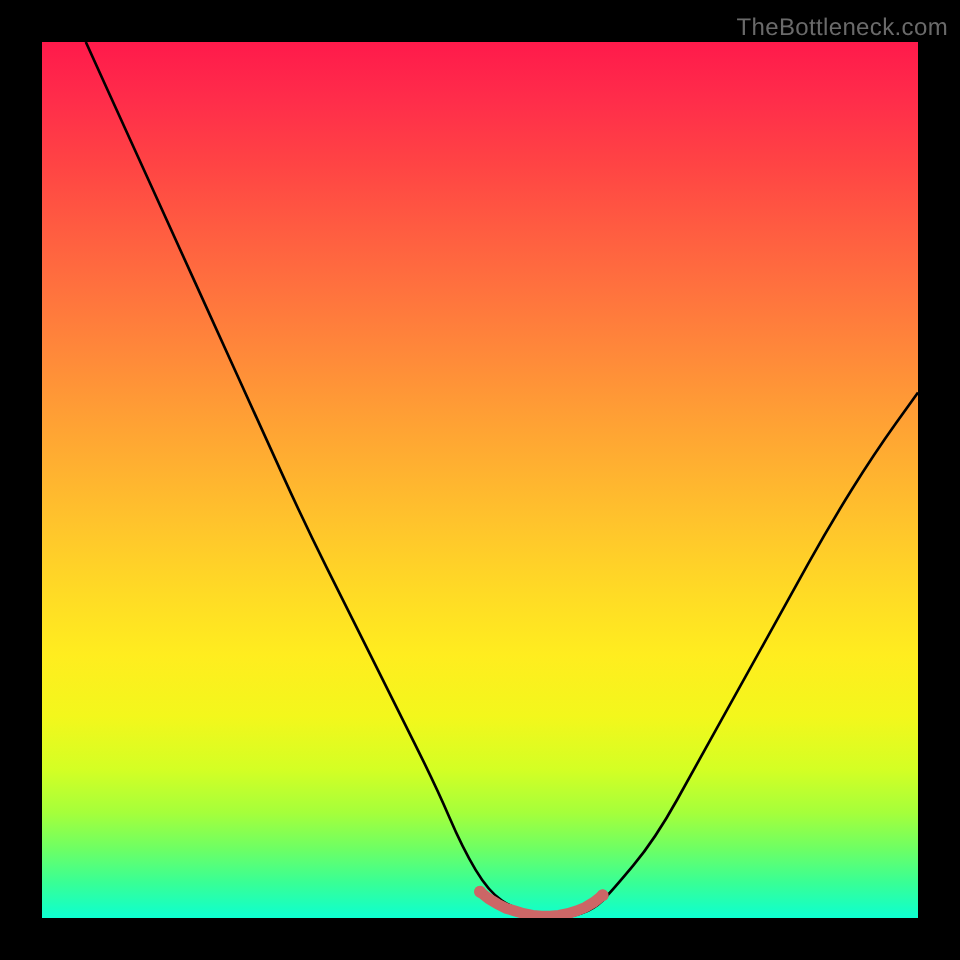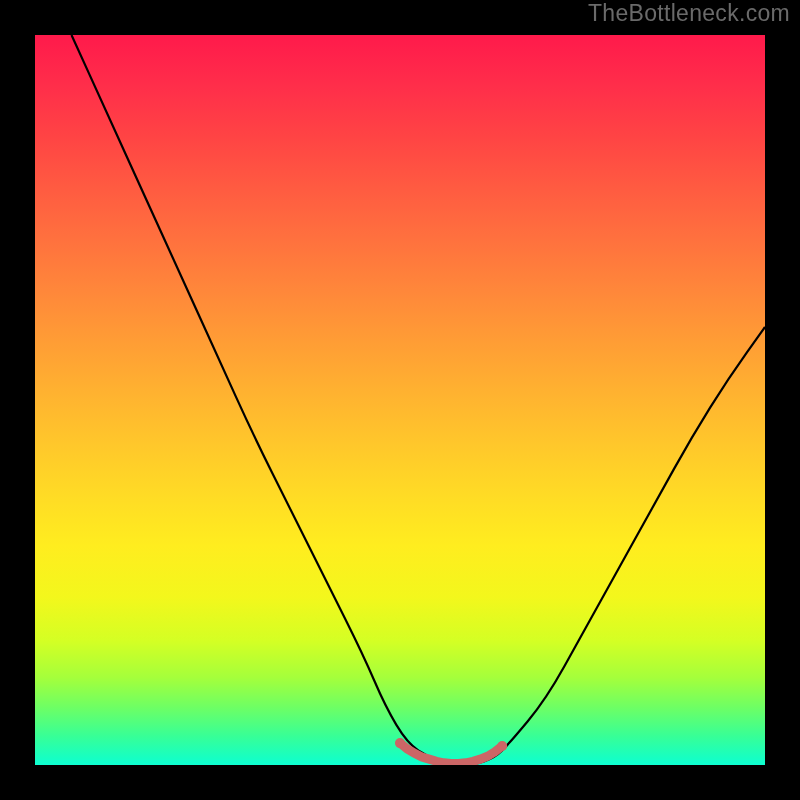--- a/index.html
+++ b/index.html
@@ -38,24 +38,24 @@
       #f3f71c 77%,
       #d4ff24 83%,
       #a5ff3b 88%,
       #6fff63 92%,
       #38ff96 96%,
       #17ffc2 99%,
       #0effd2 100%);
   }
   .watermark {
     position: absolute;
-    top: 0;
+    top: 12px;
     right: 10px;
     color: #6a6a6a;
-    font-size: 23px;
+    font-size: 20px;
     font-weight: 500;
     letter-spacing: 0.3px;
     user-select: none;
   }
   .curve {
     position: absolute;
     left: 0;
     top: 0;
   }
 </style>

